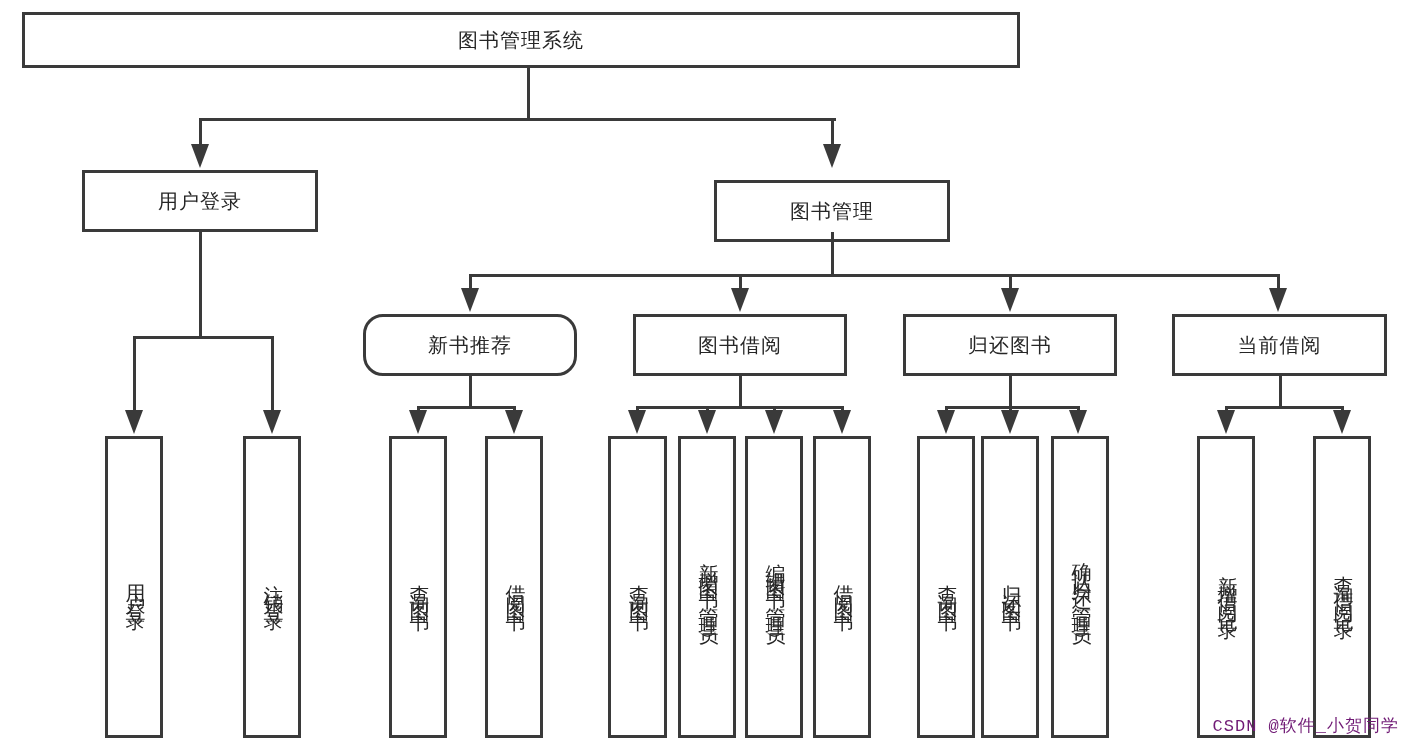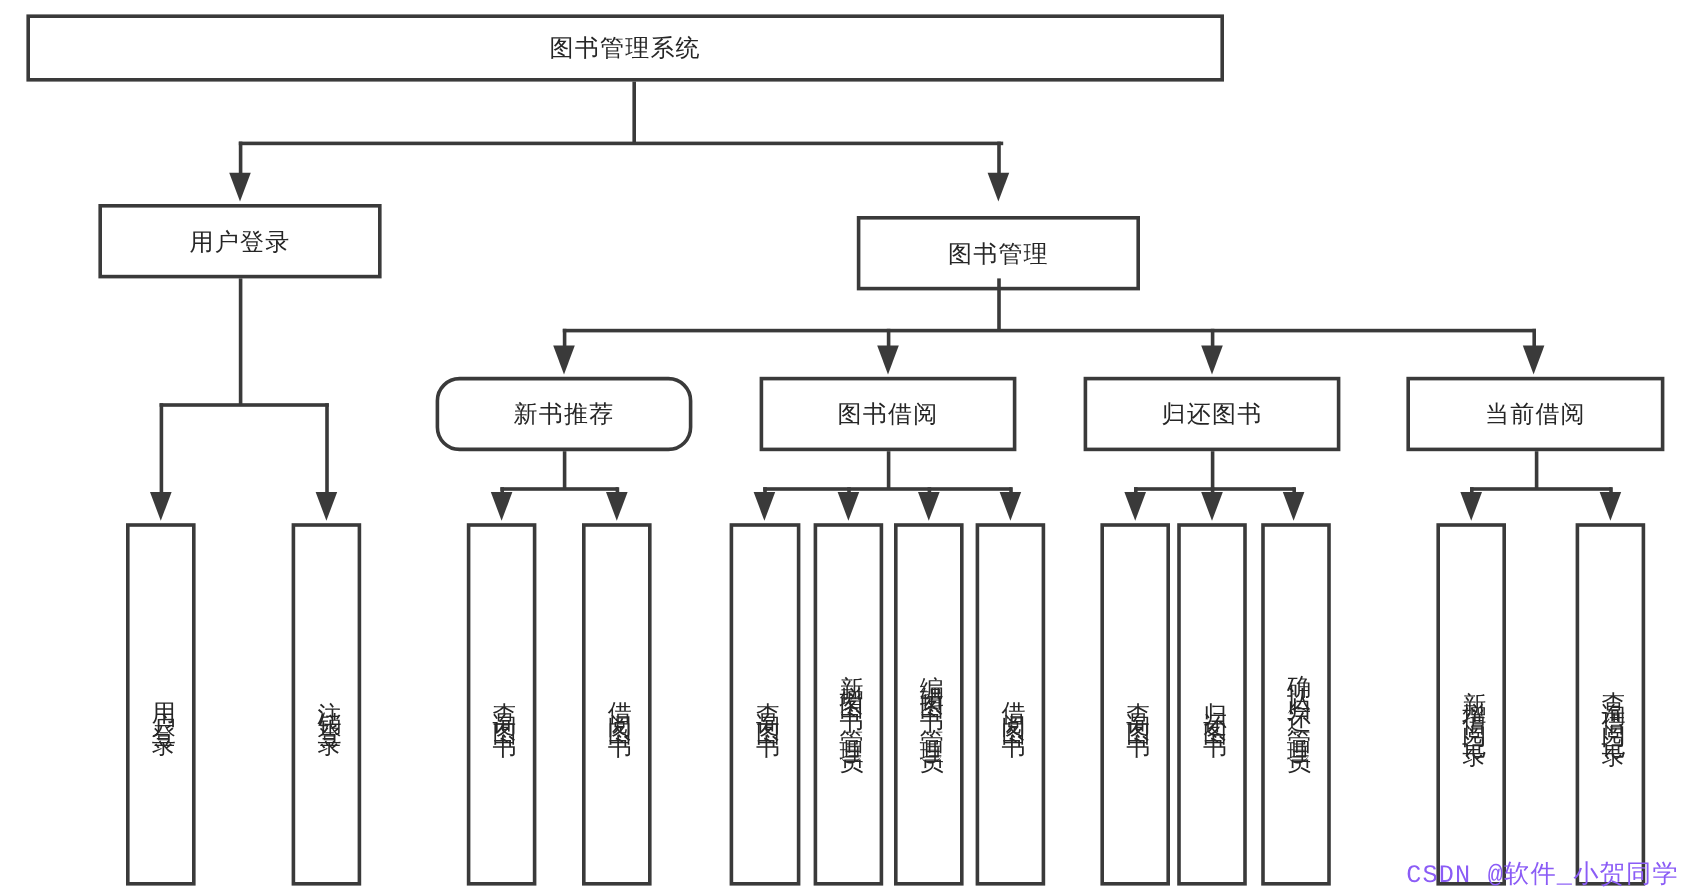--- a/index.html
+++ b/index.html
@@ -37,22 +37,22 @@
     position: absolute;
     width: 0; height: 0;
     border-left: 9px solid transparent;
     border-right: 9px solid transparent;
     border-top: 24px solid #3a3a3a;
   }
   .watermark {
     position: absolute;
     top: 714px;
     right: 6px;
-    font-size: 21px;
-    color: #8b5cf6;
+    font-size: 17px;
+    color: #701a75;
     letter-spacing: 1px;
   }
 
   
   #n-root   { left: 22px;  top: 12px;  width: 998px; height: 56px; }
   #n-ul     { left: 82px;  top: 170px; width: 236px; height: 62px; }
   #n-bm     { left: 714px; top: 180px; width: 236px; height: 62px; }
   #n-nbr    { left: 363px; top: 314px; width: 214px; height: 62px; border-radius: 20px; }
   #n-bb     { left: 633px; top: 314px; width: 214px; height: 62px; }
   #n-cb     { left: 903px; top: 314px; width: 214px; height: 62px; }

